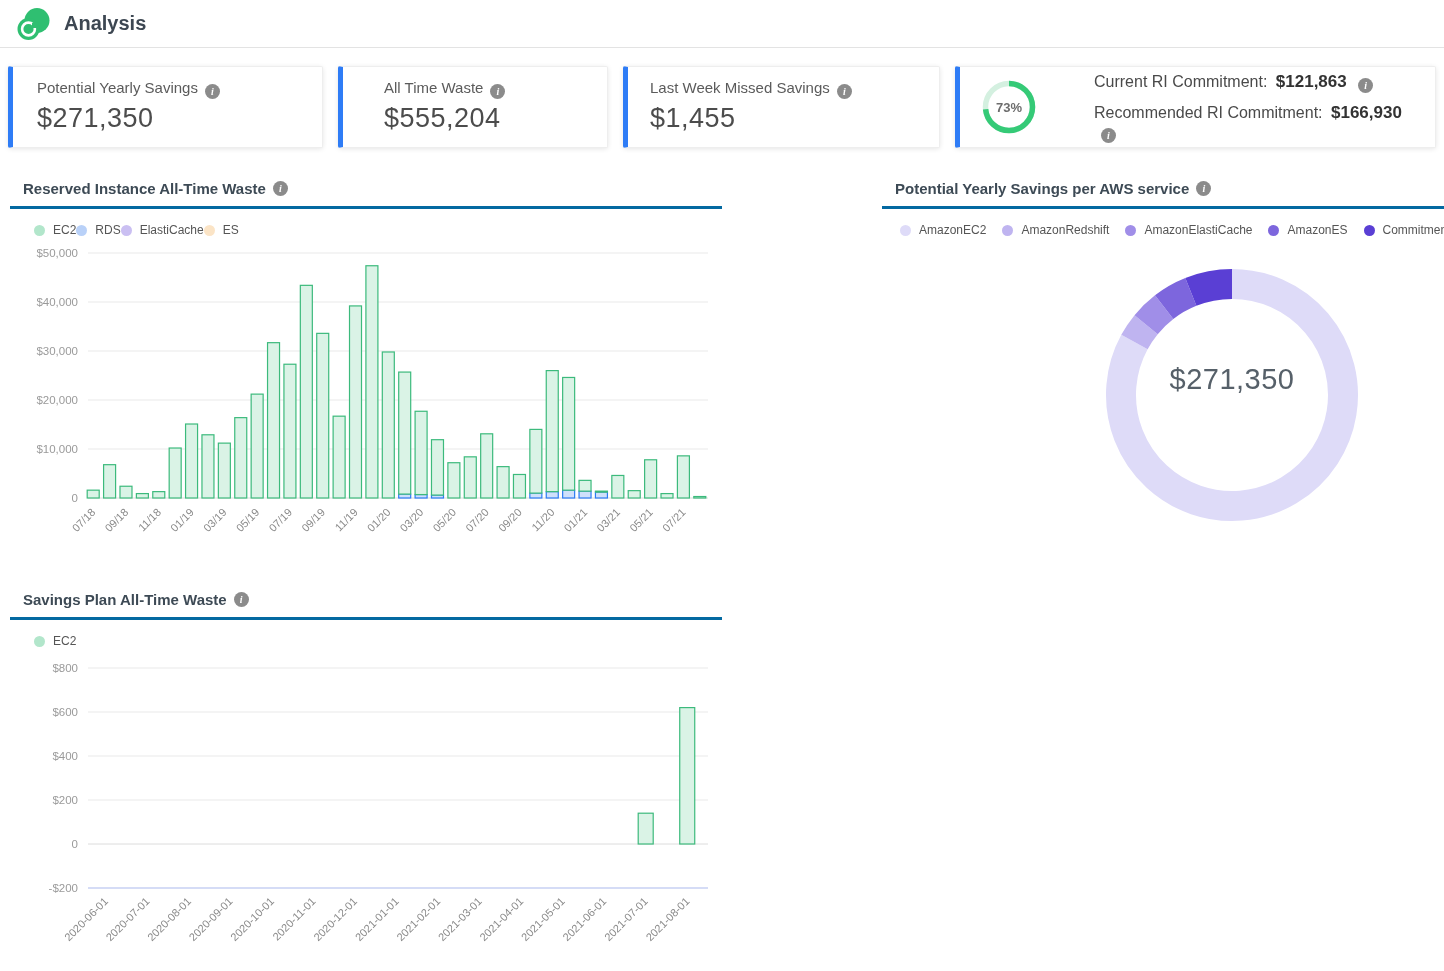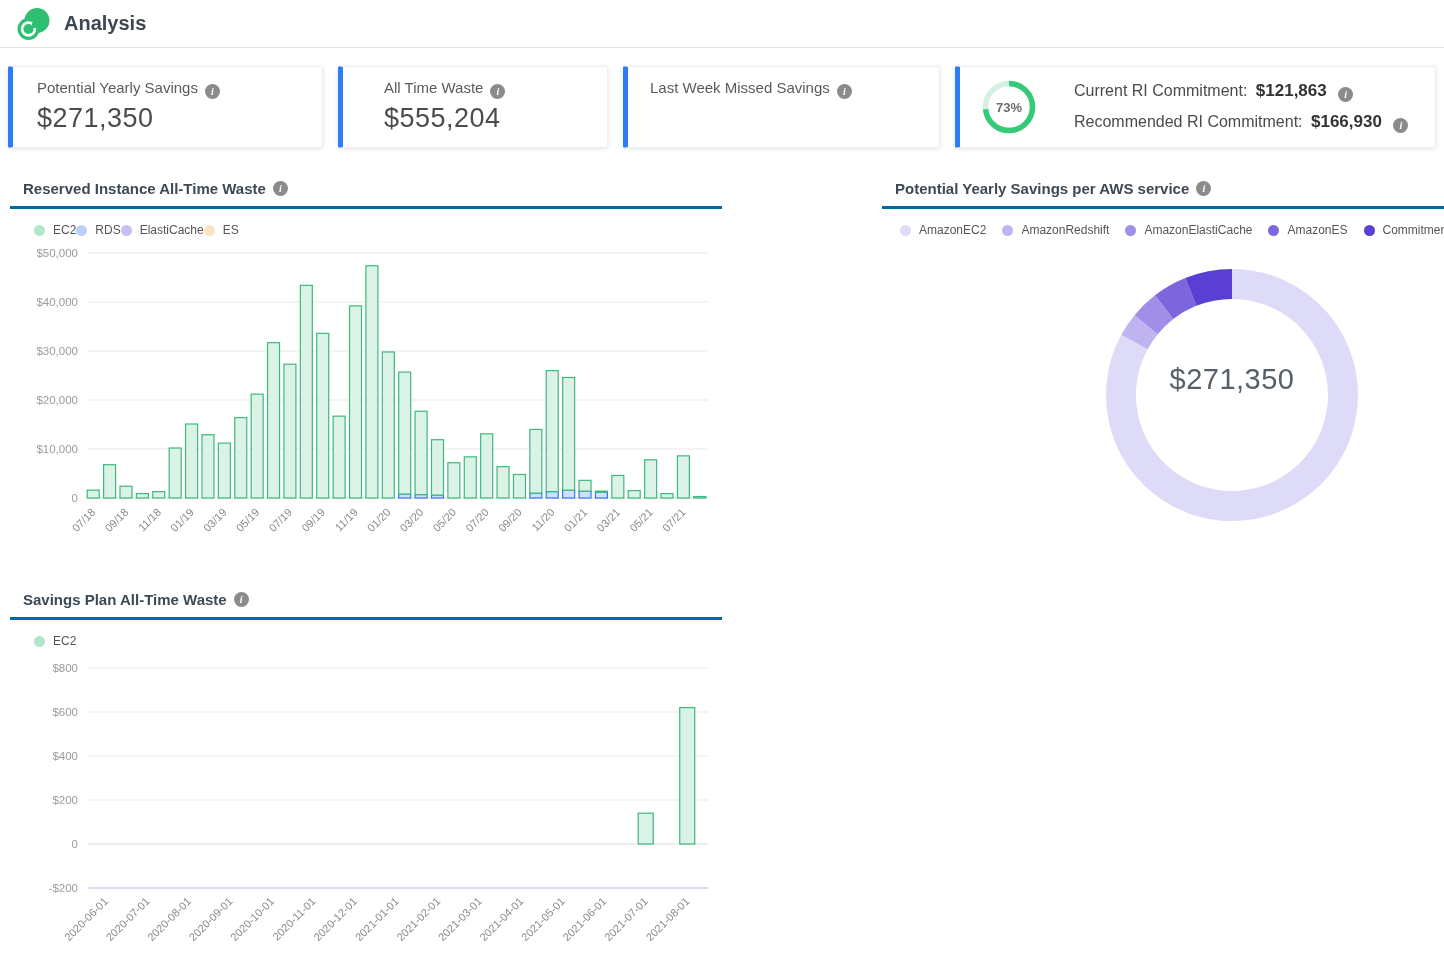--- a/index.html
+++ b/index.html
@@ -18,21 +18,21 @@
   .card-value { font-size:27px; color:#4c4c4c; margin-top:4px; letter-spacing:.5px; }
   .info-icon { display:inline-flex; align-items:center; justify-content:center; width:15px; height:15px;
                border-radius:50%; background:#8b8b8b; color:#fff; margin-left:7px; vertical-align:-2px;
                font:italic bold 10px "Liberation Serif",serif; cursor:pointer; }
   .info-icon::after { content:"i"; }
 
   .ring-wrap { position:relative; width:58px; height:58px; margin-left:6px;font-weight:bold; }
   .ring-label { position:absolute; inset:0; display:flex; align-items:center; justify-content:center;
                 font-size:13px; color:#6d6d6d; }
   .commit-rows { display:flex; flex-direction:column; gap:10px; }
-  .commit-row { font-size:16px; color:#4a4a4a; }
+  .commit-row { font-size:16px; color:#4a4a4a;margin-left:20px; }
   .commit-row b { color:#333; font-size:17px; margin-left:4px; }
 
   .main { display:flex; padding:22px 0 0 10px; }
   .col-left { width:712px; }
   .col-right { flex:1; margin-left:160px; min-width:0; }
 
   .sec-header { display:flex; align-items:center; padding:10px 13px 9px; border-bottom:3px solid #0369a1; }
   .sec-title { font-size:15px; font-weight:700; color:#3d4a55; }
 
   .legend-row { display:flex; align-items:center; padding:14px 0 4px 24px; }
@@ -64,20 +64,21 @@
   <div class="card c1">
     <div><span class="card-label">Potential Yearly Savings</span><span class="info-icon"></span></div>
     <div class="card-value">$271,350</div>
   </div>
   <div class="card c2">
     <div><span class="card-label">All Time Waste</span><span class="info-icon"></span></div>
     <div class="card-value">$555,204</div>
   </div>
   <div class="card c3">
     <div><span class="card-label">Last Week Missed Savings</span><span class="info-icon"></span></div>
+    <div class="card-value">$1,455</div>
   </div>
   <div class="card c4">
     <div class="ring-wrap">
       <svg id="ring-svg" width="58" height="58" viewBox="0 0 58 58">
           <circle cx="29" cy="29" r="23.5" fill="none" stroke="#d4f0e0" stroke-width="5.5"></circle>
           <circle cx="29" cy="29" r="23.5" fill="none" stroke="#35ca77" stroke-width="5.5" stroke-dasharray="107.7880439446658 147.6548547187203" transform="rotate(-90 29 29)"></circle>
         </svg>
       <div class="ring-label">73%</div>
     </div>
     <div class="commit-rows">

